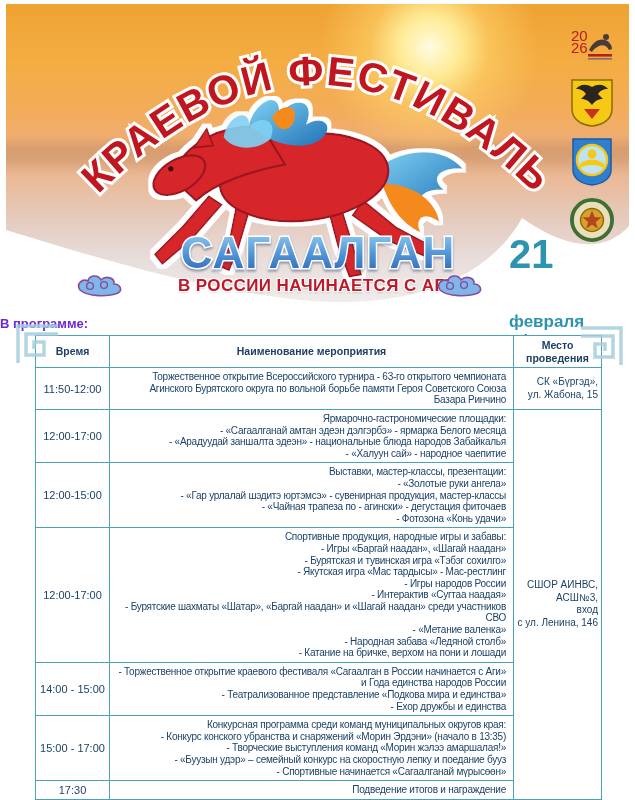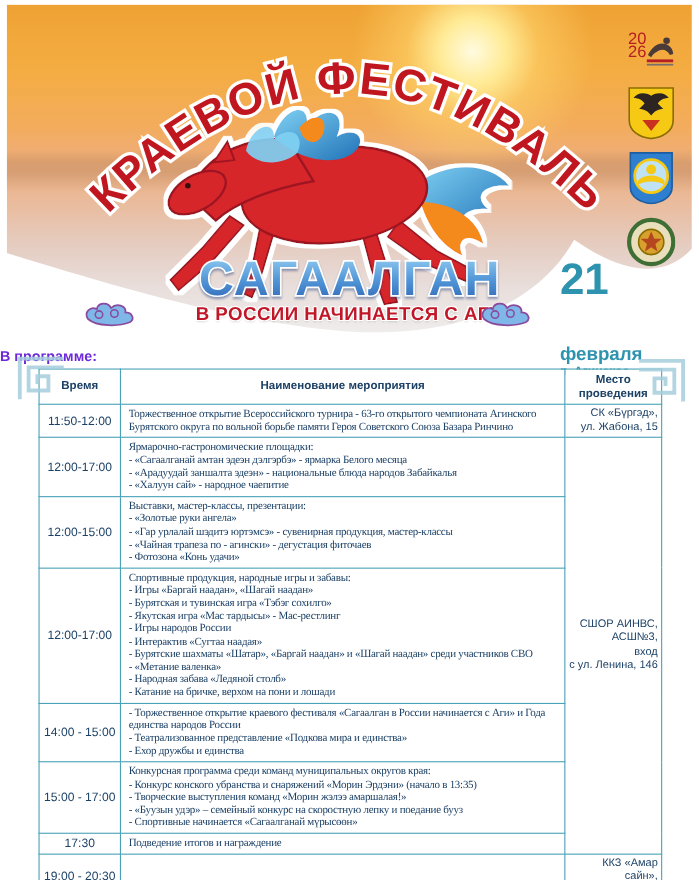--- a/index.html
+++ b/index.html
@@ -48,21 +48,21 @@
   }
   .program-table col.c-time{width:74px;}
   .program-table col.c-name{width:404px;}
   .program-table col.c-place{width:88px;}
   .program-table th, .program-table td{border:1.5px solid #49a2b7;}
   .program-table th{
     color:#1c4166;font-size:10.5px;font-weight:bold;padding:3px 4px;line-height:1.2;background:#fff;
   }
   .program-table td{color:#1c4166;vertical-align:middle;background:#fff;}
   td.time{font-size:11px;text-align:center;padding:2px 2px;white-space:nowrap;}
-  td.name{font-size:10px;letter-spacing:-0.25px;line-height:1.16;padding:3px 7px;vertical-align:middle;text-align:left;font-family:Liberation Serif, serif;}
+  td.name{font-size:10px;letter-spacing:-0.25px;line-height:1.16;padding:3px 7px;vertical-align:middle;text-align:right;}
   td.name div{min-height:11.6px;}
   td.place{font-size:10px;text-align:right;line-height:1.25;padding:2px 3px;white-space:pre-line;}
   .ornament{position:absolute;z-index:2;opacity:0.85;}
   .orn-tl{left:12px;top:-12px;}
   .orn-tr{right:8px;top:-10px;transform:scaleX(-1);}
 </style>
 </head>
 <body>
 
 <div class="poster">

